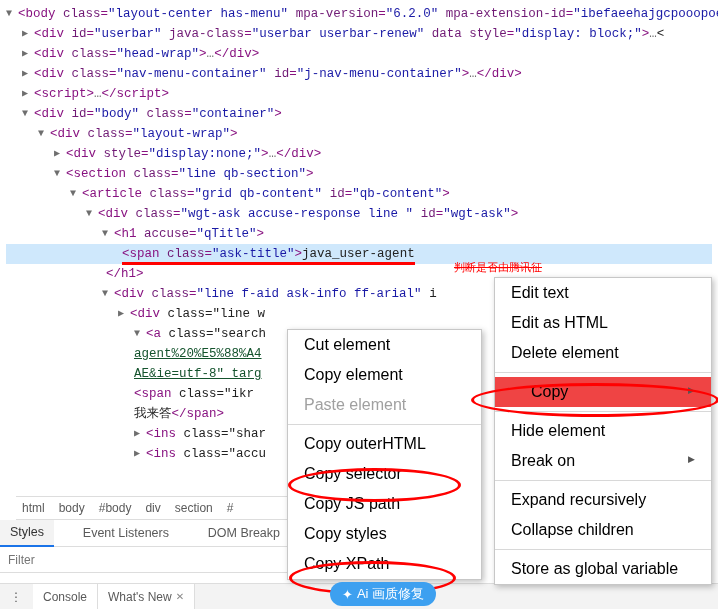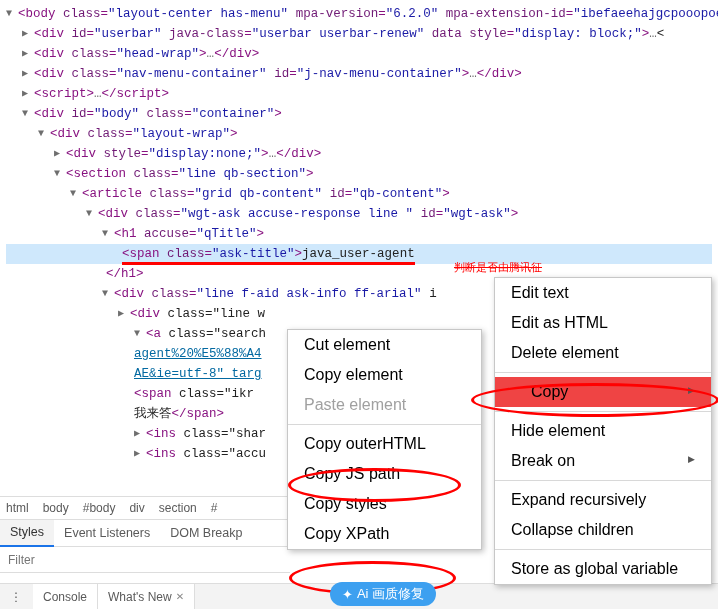--- a/index.html
+++ b/index.html
@@ -28,33 +28,33 @@
     font-size: 10px;
     cursor: pointer;
     vertical-align: middle;
     margin-right: 1px;
   }
   .tag, .punct { color: #881280; }
   .attr { color: #701a75; }
   .val { color: #1a1aa6; }
   .text-node { color: #222; }
   .ell { color: #6e6e6e; }
-  .linkish { color: #0369a1; text-decoration: underline; }
+  .linkish { color: #14532d; text-decoration: underline; }
   .highlighted {
     background: #cfe8fc;
     display: block;
     padding-left: 0;
   }
   .red-underline {
     border-bottom: 3px solid #ff0000;
     padding-bottom: 1px;
   }
   .crumbs {
     position: absolute;
-    left: 0; bottom: 89px;
+    left: 16px; bottom: 89px;
     height: 24px;
     background: #fff;
     border-top: 1px solid #ddd;
     border-bottom: 1px solid #ddd;
     display: flex;
     align-items: center;
     padding: 0 6px;
     gap: 14px;
     font-family: -apple-system, Segoe UI, Arial, sans-serif;
     font-size: 12px;
@@ -67,20 +67,21 @@
     position: absolute;
     left: 0; bottom: 62px;
     height: 27px;
     display: flex;
     align-items: center;
     font-family: -apple-system, Segoe UI, Arial, sans-serif;
     font-size: 12.5px;
     color: #5a5a5a;
     width: 290px;
     border-bottom: 1px solid #ddd;
+    justify-content: space-between;
   }
   .tabs2 .tab {
     padding: 4px 10px;
     height: 27px;
     display: flex; align-items: center;
   }
   .tabs2 .tab.active { color: #333; border-bottom: 2px solid #1a73e8; background:#f3f3f3;}
   .filter-bar {
     position: absolute;
     left: 0; bottom: 36px;
@@ -238,20 +239,21 @@
       <span class="x">✕</span>
     </div>
 </div>
 
 <div id="menu1" class="context-menu">
   <div class="mi">Cut element</div>
   <div class="mi">Copy element</div>
   <div class="mi disabled">Paste element</div>
   <div class="sep"></div>
   <div class="mi">Copy outerHTML</div>
+  <div class="mi">Copy selector</div>
   <div class="mi">Copy JS path</div>
   <div class="mi">Copy styles</div>
   <div class="mi">Copy XPath</div>
 </div>
 
 <div id="menu2" class="context-menu">
   <div class="mi">Edit text</div>
   <div class="mi">Edit as HTML</div>
   <div class="mi">Delete element</div>
   <div class="sep"></div>

